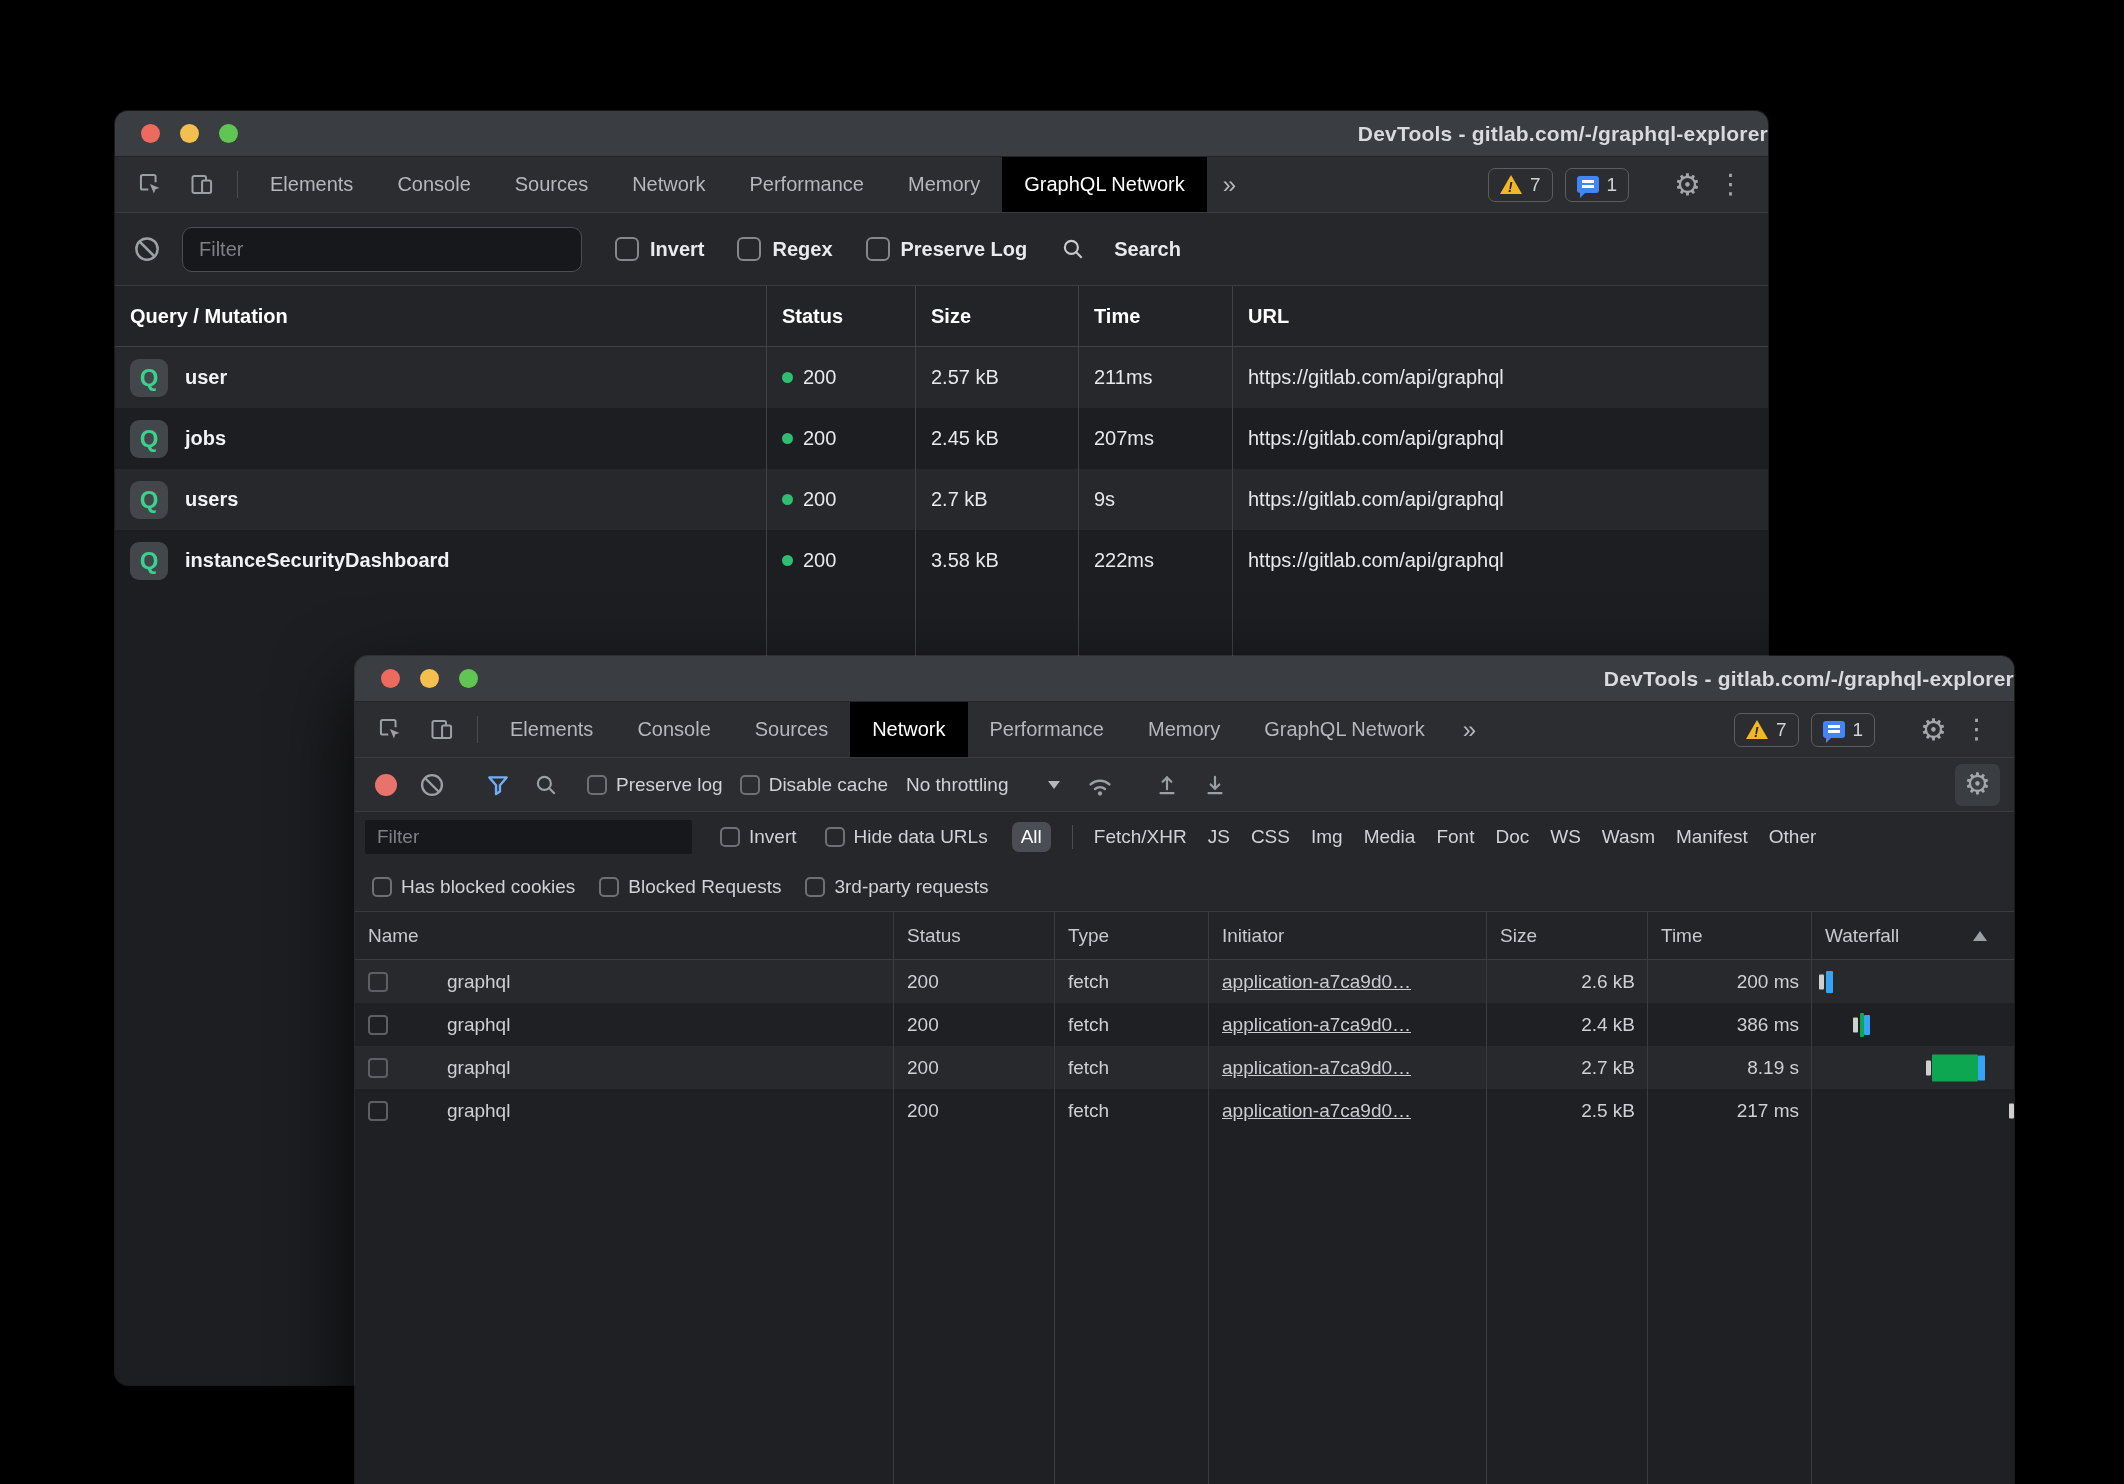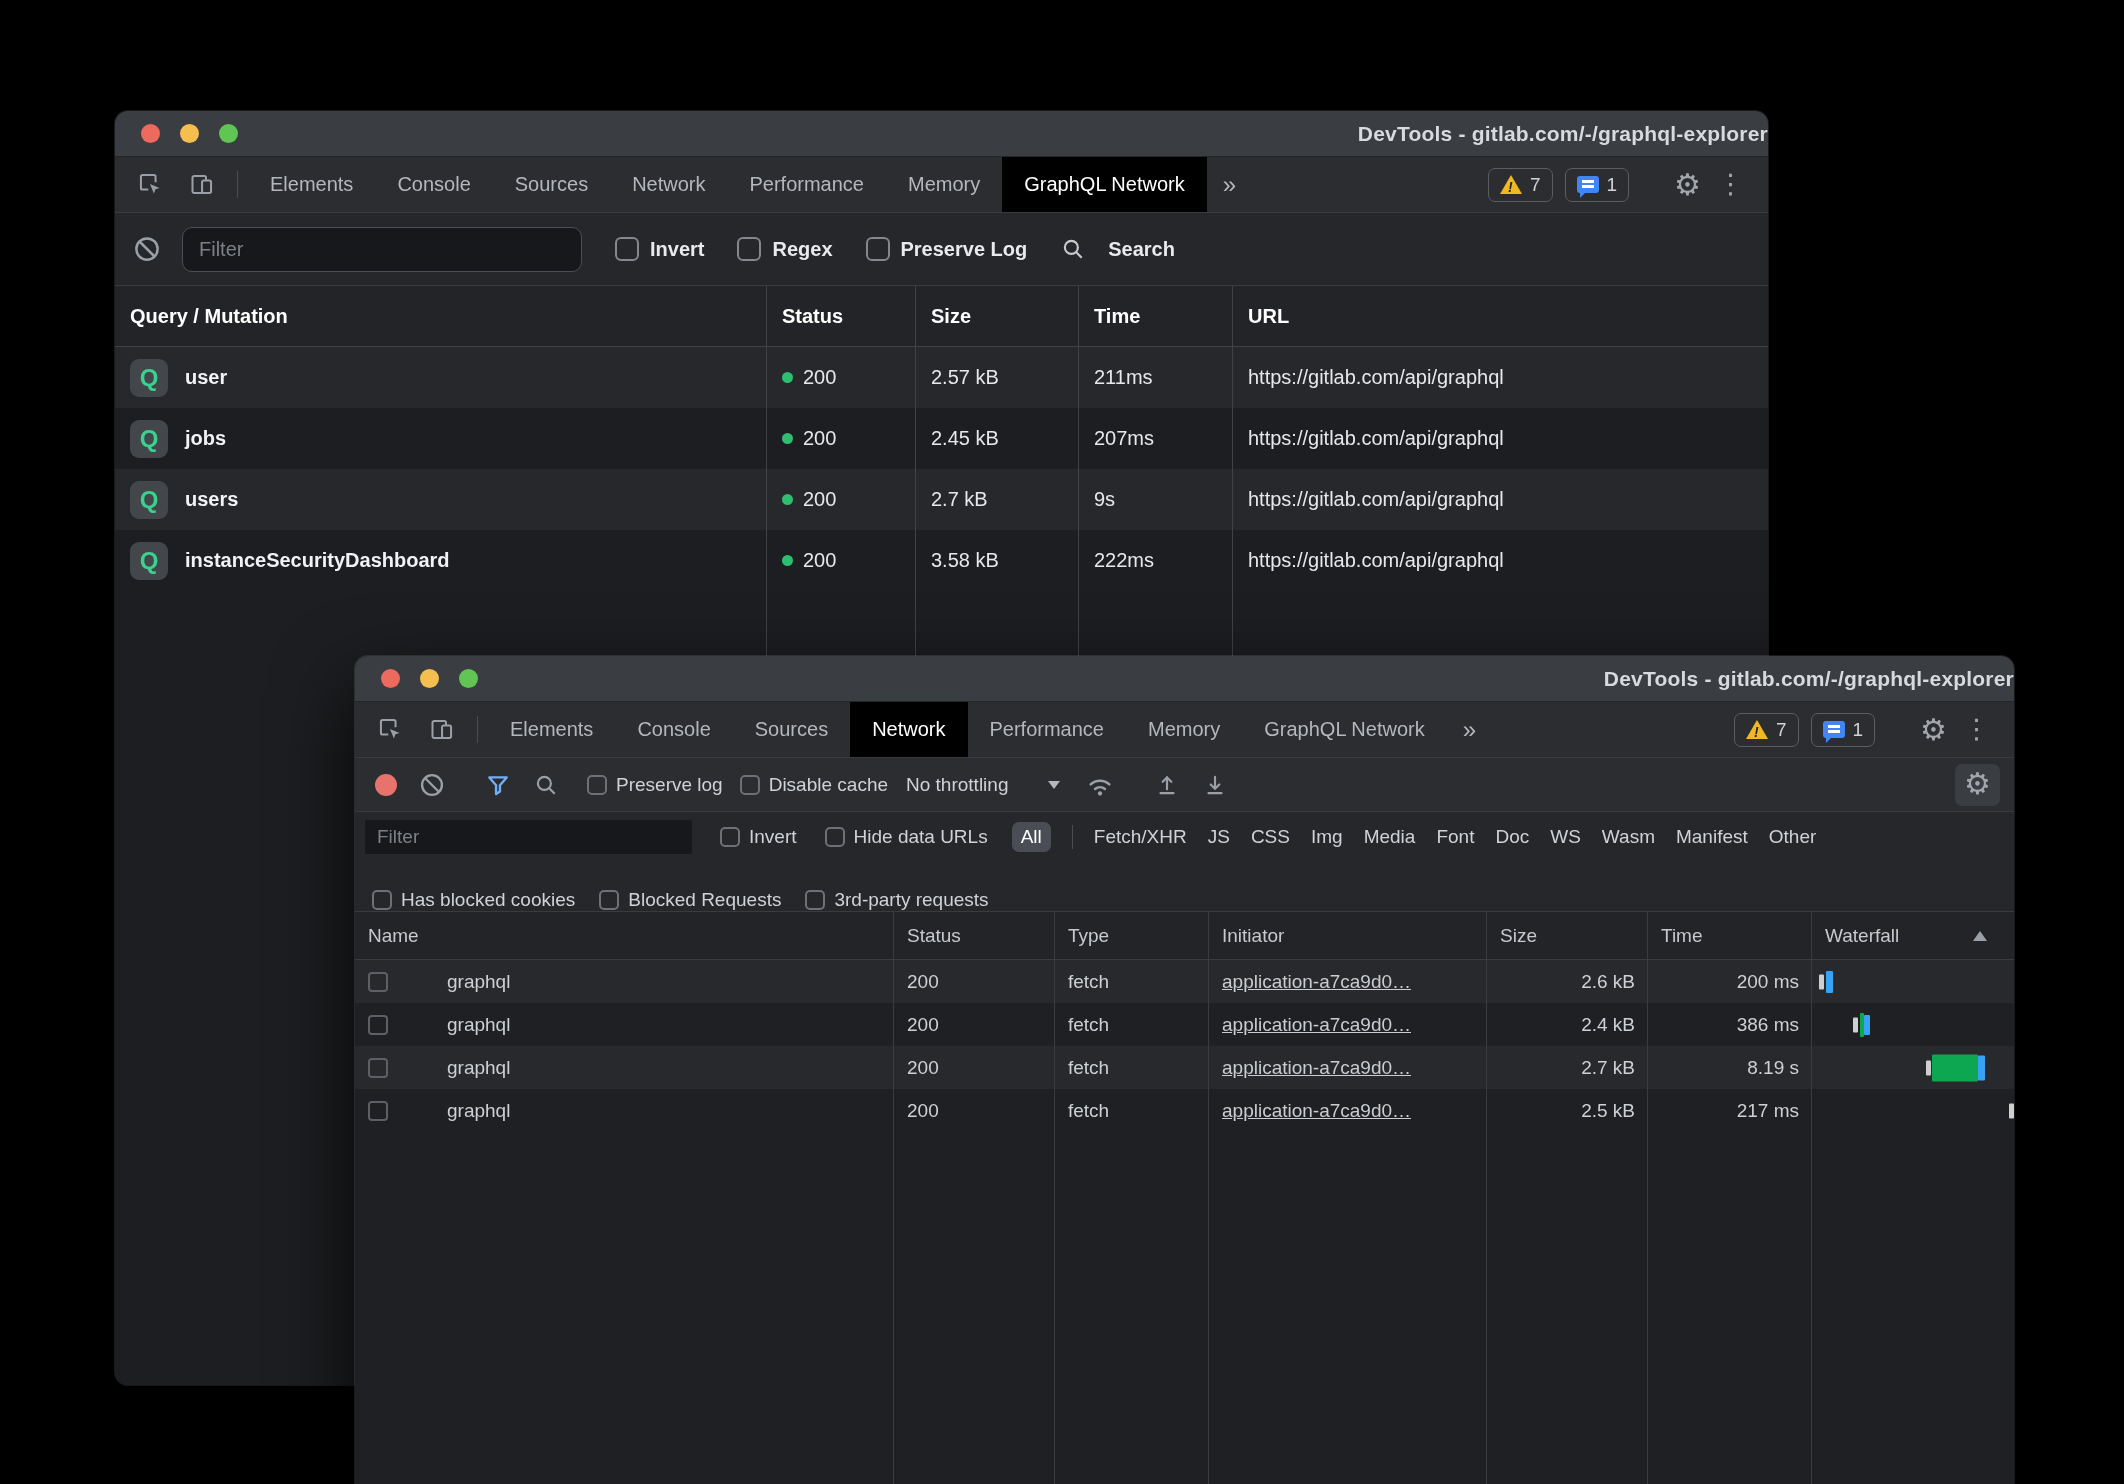--- a/index.html
+++ b/index.html
@@ -91,21 +91,21 @@
   .bfilter-input {
     margin-left:20px; width:400px; height:45px;
     background:#17181b; border:1.5px solid #4b4e54; border-radius:10px;
     color:#e6e8ea; font-size:20px; padding:0 16px; outline:none;
     font-family:"Liberation Sans", sans-serif;
   }
   .bfilter-input::placeholder { color:#7d8085; }
   .chk { display:flex; align-items:center; gap:11px; cursor:pointer; color:#e8eaec; font-size:20px; font-weight:600; white-space:nowrap; }
   .box { width:24px; height:24px; border:2px solid #84878c; border-radius:6px; background:transparent; flex:0 0 auto; }
   .bfilterbar .chk { margin-left:33px; }
-  .searchgrp { display:flex; align-items:center; gap:22px; margin-left:33px; color:#e8eaec; font-size:20px; font-weight:600; cursor:pointer; }
+  .searchgrp { display:flex; align-items:center; gap:28px; margin-left:33px; color:#e8eaec; font-size:20px; font-weight:600; cursor:pointer; }
 
   
   .bgrid { display:grid; grid-template-columns:651px 149px 163px 154px 1fr; }
   .bgrid > div { border-left:1px solid #414246; display:flex; align-items:center; overflow:hidden; }
   .bgrid > div:first-child { border-left:none; }
   .bheader { height:61px; flex:0 0 61px; background:#232428; color:#fff; font-size:20px; font-weight:700; border-bottom:1px solid #414246; }
   .bheader > div { padding:0 15px; }
   .brow { height:61px; color:#e6e8ea; font-size:20px; cursor:default; }
   .brow:nth-child(odd) { background:var(--row-light,#27282b); }
   .brow:nth-child(even) { background:var(--row-dark,#1d1e21); }
@@ -151,21 +151,21 @@
   .ffilter-input {
     width:327px; height:34px; background:#17181b; border:none; border-radius:2px;
     color:#cfd2d6; font-size:19px; padding:0 12px; outline:none;
     font-family:"Liberation Sans", sans-serif;
   }
   .ffilter-input::placeholder { color:#7d8085; }
   .netfilters .chk { margin-left:28px; }
   .chipline { display:flex; align-items:center; gap:21px; margin-left:24px; }
   .chip { cursor:pointer; white-space:nowrap; color:#cfd2d6; }
   .chip.sel { background:#4a4e54; color:#fff; border-radius:7px; padding:4px 9px; }
-  .netchecks { height:50px; flex:0 0 50px; background:var(--panel,#26272b); display:flex; align-items:flex-end; gap:24px; padding:0 17px; border-bottom:1px solid #3a3b3f; }
+  .netchecks { height:50px; flex:0 0 50px; background:var(--panel,#26272b); display:flex; align-items:center; gap:24px; padding:0 17px; border-bottom:1px solid #3a3b3f; }
 
   
   .fgrid { display:grid; grid-template-columns:538px 161px 154px 278px 161px 164px 1fr; }
   .fgrid > div { border-left:1px solid #3b3c40; display:flex; align-items:center; overflow:hidden; white-space:nowrap; }
   .fgrid > div:first-child { border-left:none; }
   .fheader { height:48px; flex:0 0 48px; background:#232428; color:#c6c9cd; font-size:19px; font-weight:500; border-bottom:1px solid #3b3c40; }
   .fheader > div { padding:0 13px; }
   .frow { height:43px; color:#cdd0d4; font-size:19px; cursor:default; }
   .frow:nth-child(odd) { background:var(--frow-light,#28292c); }
   .frow:nth-child(even) { background:var(--frow-dark,#1f2023); }

